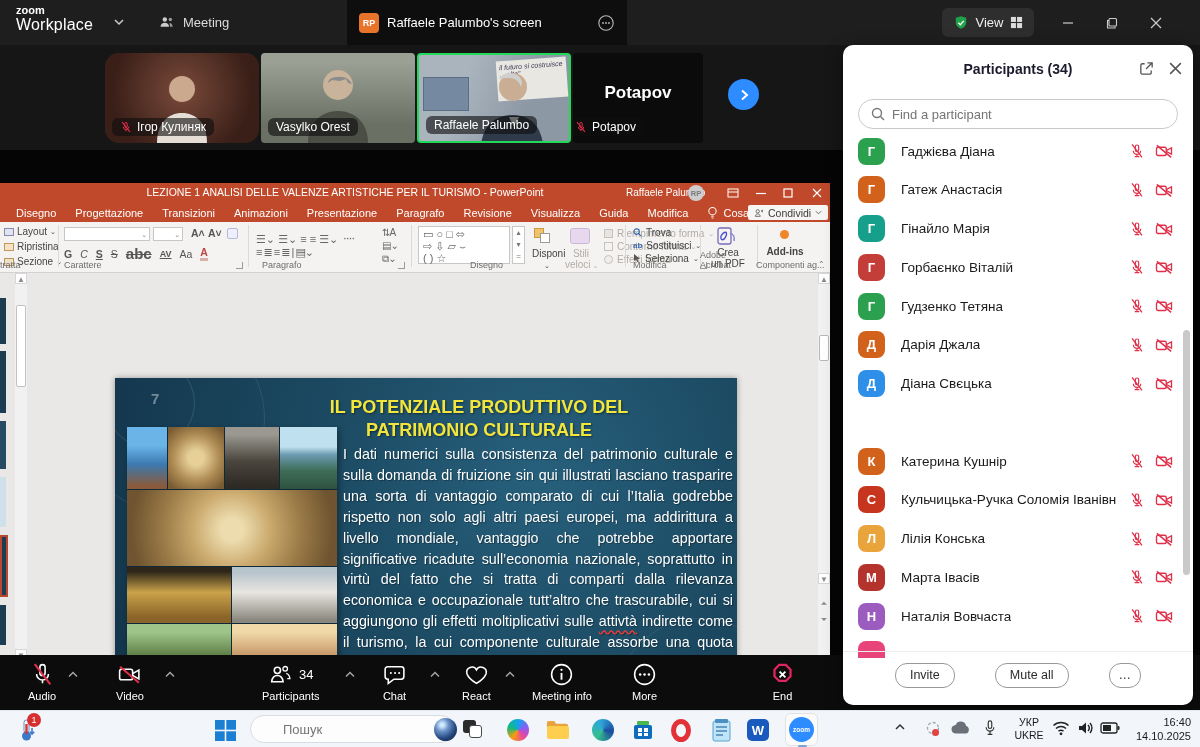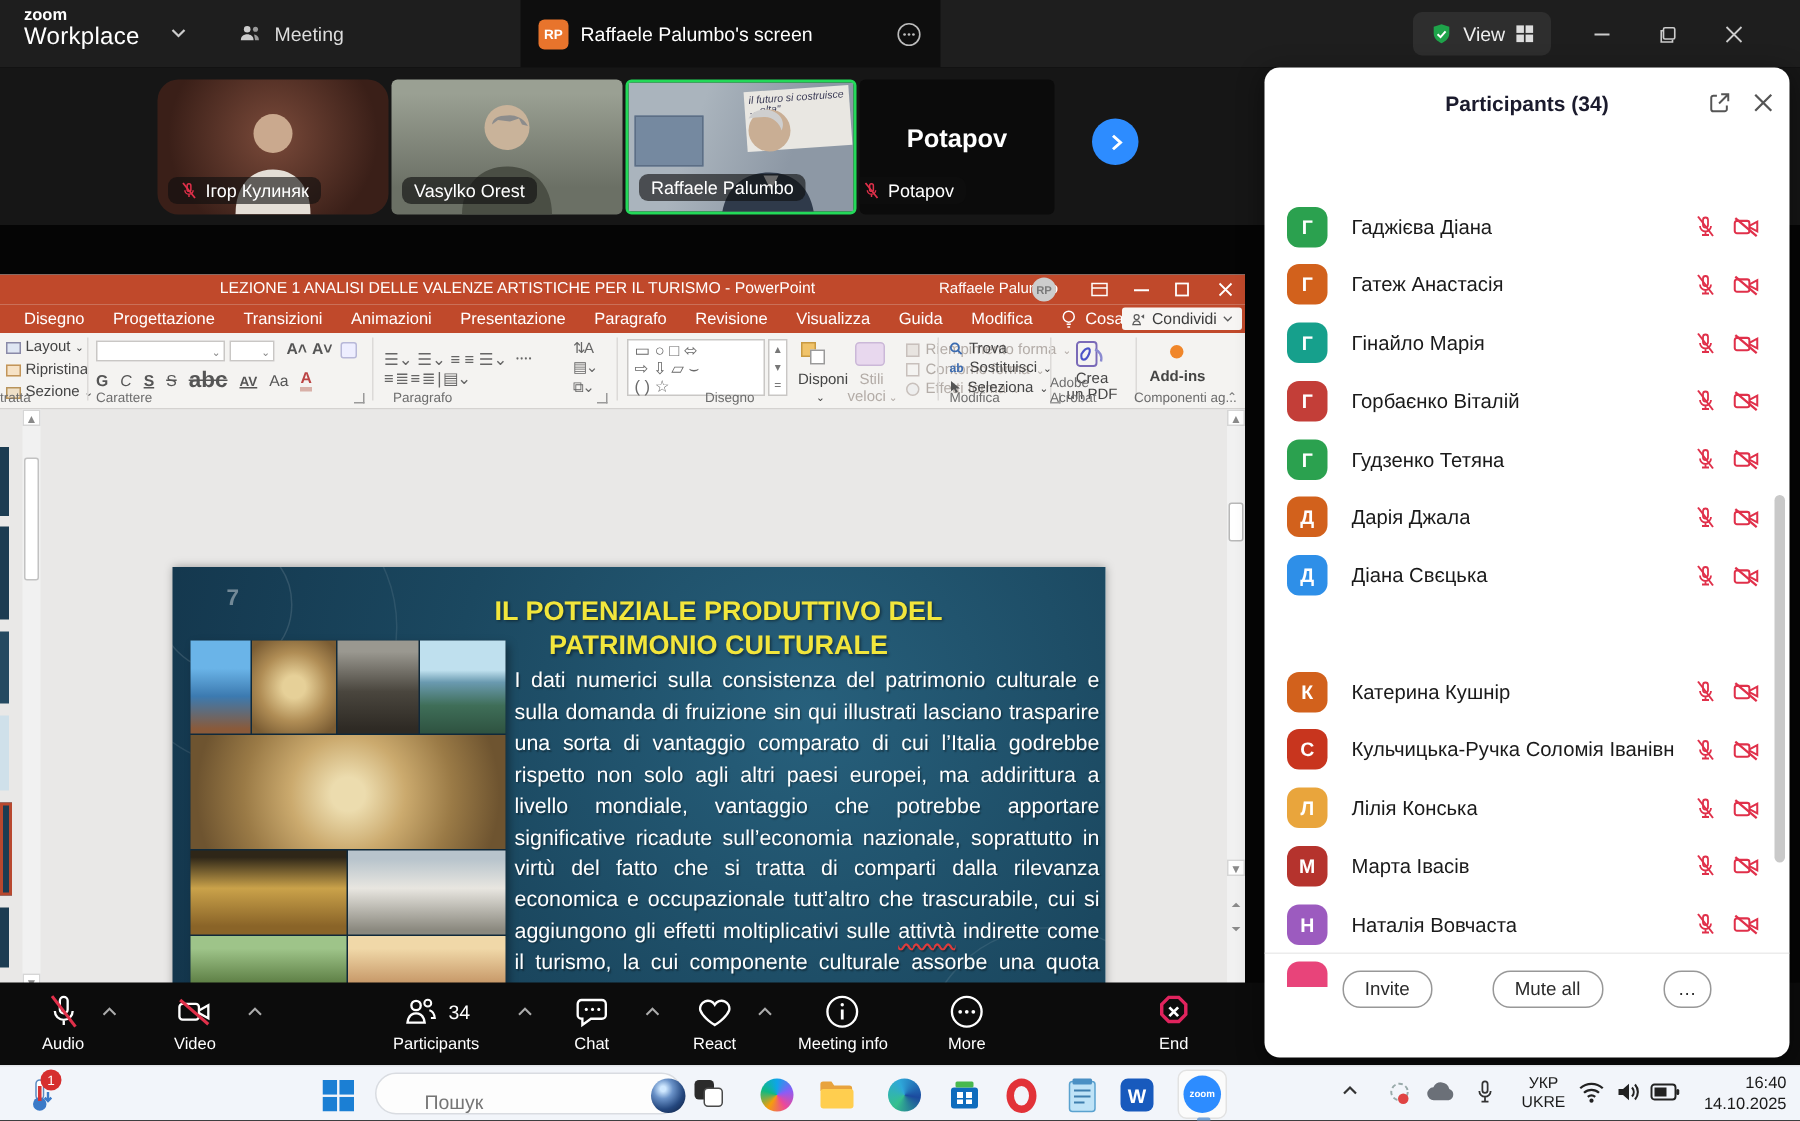--- a/index.html
+++ b/index.html
@@ -55,26 +55,26 @@
   
   #panel{left:843px;top:45px;width:350px;height:660px;background:#fff;border-radius:10px;box-shadow:0 4px 18px rgba(0,0,0,.45);overflow:hidden}
   #panel-title{position:absolute;left:0;top:16px;width:350px;text-align:center;font-size:14px;font-weight:700;color:#1b1b2d}
   #psearch{position:absolute;left:15px;top:54px;width:320px;height:30px;border:1px solid #c9c9c9;border-radius:16px;display:flex;align-items:center;gap:7px;padding:0 12px;background:#fff}
   #psearch input{border:none;outline:none;font-size:13px;color:#333;width:250px;font-family:inherit;background:transparent}
   #plist{position:absolute;left:0;top:88px;width:350px;height:525px;overflow:hidden}
   .prow{position:absolute;left:10px;width:330px;height:32px;display:flex;align-items:center}
   .pav{width:27px;height:27px;border-radius:8px;color:#fff;font-size:13px;font-weight:700;display:flex;align-items:center;justify-content:center;margin-left:5px;flex:none}
   .pname{margin-left:16px;font-size:13.5px;color:#1a1a1a;white-space:nowrap;overflow:hidden;max-width:215px}
   .picons{position:absolute;right:10px;display:flex;gap:10px}
-  #pfooter{position:absolute;left:0;top:590px;width:350px;height:47px;border-top:1px solid #ececec;display:flex;align-items:center;justify-content:center;gap:40px}
+  #pfooter{position:absolute;left:0;top:606px;width:350px;height:47px;border-top:1px solid #ececec;display:flex;align-items:center;justify-content:center;gap:40px}
   .pfbtn{height:25px;border:1px solid #989898;border-radius:12px;background:#fff;font-size:12.5px;color:#2b2b2b;padding:0 14px;display:flex;align-items:center;font-family:inherit}
   
   #taskbar{left:0;top:710px;width:1200px;height:37px;background:#f2f5fa;border-top:1px solid #e3e6ea}
   .tbi{position:absolute;top:6px;width:26px;height:26px;display:flex;align-items:center;justify-content:center}
-  #wsearch{position:absolute;left:250px;top:4px;width:205px;height:28px;background:#fdfdfd;border:1px solid #d9dce1;border-radius:15px;display:flex;align-items:flex-end;gap:21px;padding:0 3px 0 11px}
+  #wsearch{position:absolute;left:250px;top:4px;width:205px;height:28px;background:#fdfdfd;border:1px solid #d9dce1;border-radius:15px;display:flex;align-items:center;gap:21px;padding:0 3px 0 11px}
   #wsearch input{border:none;outline:none;background:transparent;font-size:13px;color:#444;width:130px;font-family:inherit}
   .trayic{position:absolute;top:9px}
 </style>
 </head>
 <body>
 
 <div id="titlebar" class="ab">
   <div class="ab brand">
     <div class="t">zoom</div>
     <div class="b">Workplace</div>
@@ -529,20 +529,27 @@
       <svg width="17" height="17" viewBox="0 0 18 18">
         <path d="M7 4H4.5A1.5 1.5 0 0 0 3 5.5v8A1.5 1.5 0 0 0 4.5 15h8a1.5 1.5 0 0 0 1.5-1.5V11" fill="none" stroke="#555" stroke-width="1.4"></path>
         <path d="M10 3h5v5M15 3l-6.5 6.5" fill="none" stroke="#555" stroke-width="1.4"></path>
       </svg>
     </div>
   <div class="ab" style="left:325px;top:16px">
       <svg width="15" height="15" viewBox="0 0 14 14">
         <path d="M2 2l10 10M12 2L2 12" stroke="#555" stroke-width="1.4"></path>
       </svg>
     </div>
+  <div id="psearch">
+    <svg width="14" height="14" viewBox="0 0 14 14">
+        <circle cx="6" cy="6" r="4.5" fill="none" stroke="#777" stroke-width="1.4"></circle>
+        <line x1="9.5" y1="9.5" x2="13" y2="13" stroke="#777" stroke-width="1.4"></line>
+      </svg>
+    <input placeholder="Find a participant" style="">
+  </div>
   <div id="plist">
       <div class="prow" style="top: 2px;">
         <div class="pav" style="background: rgb(43, 161, 79);">
           <span>Г</span>
         </div>
         <span class="pname">Гаджієва Діана</span>
         <span class="picons">
           <svg width="16" height="16" viewBox="0 0 24 24">
             <rect x="9.5" y="3" width="5" height="10" rx="2.5" fill="none" stroke="#e0304a" stroke-width="1.8"></rect>
             <path d="M6.5 11.5a5.5 5.5 0 0 0 11 0M12 17v3.5M8.5 20.5h7" fill="none" stroke="#e0304a" stroke-width="1.8"></path>

